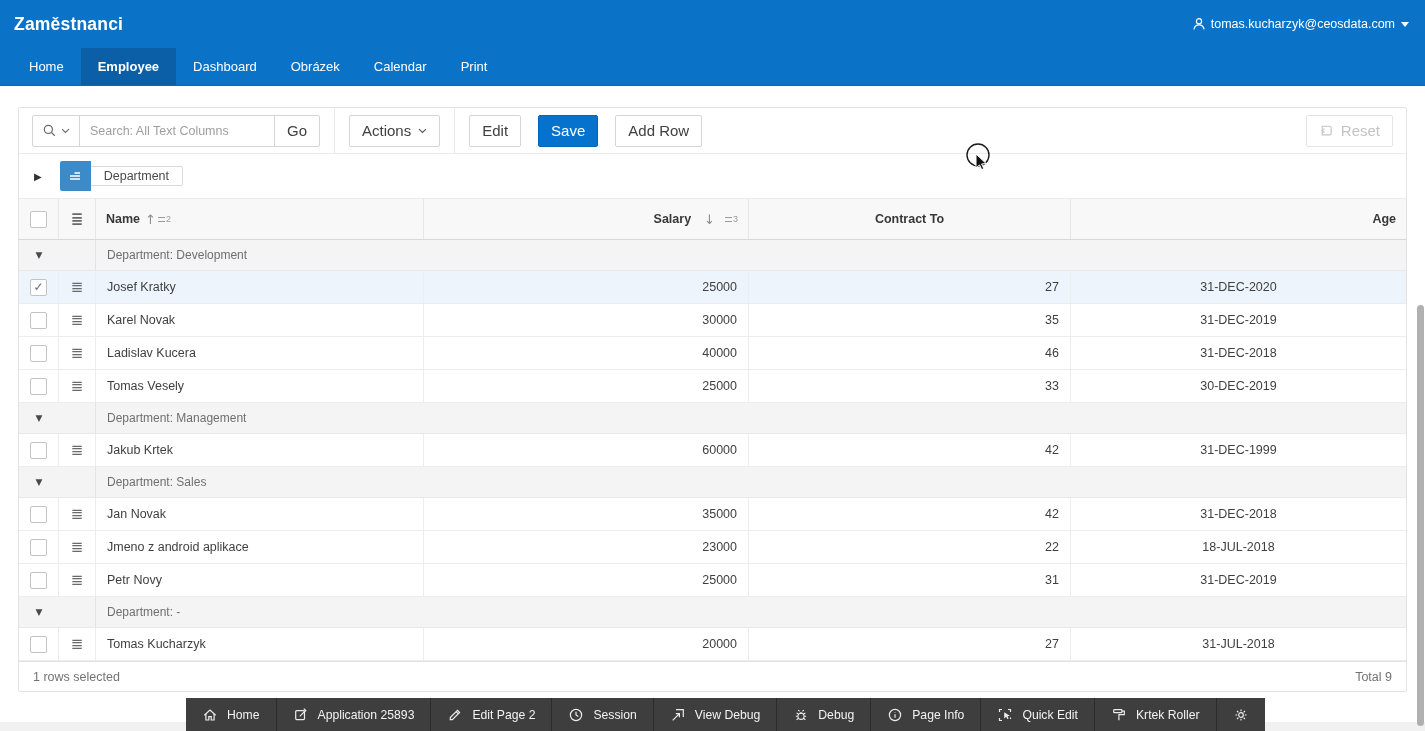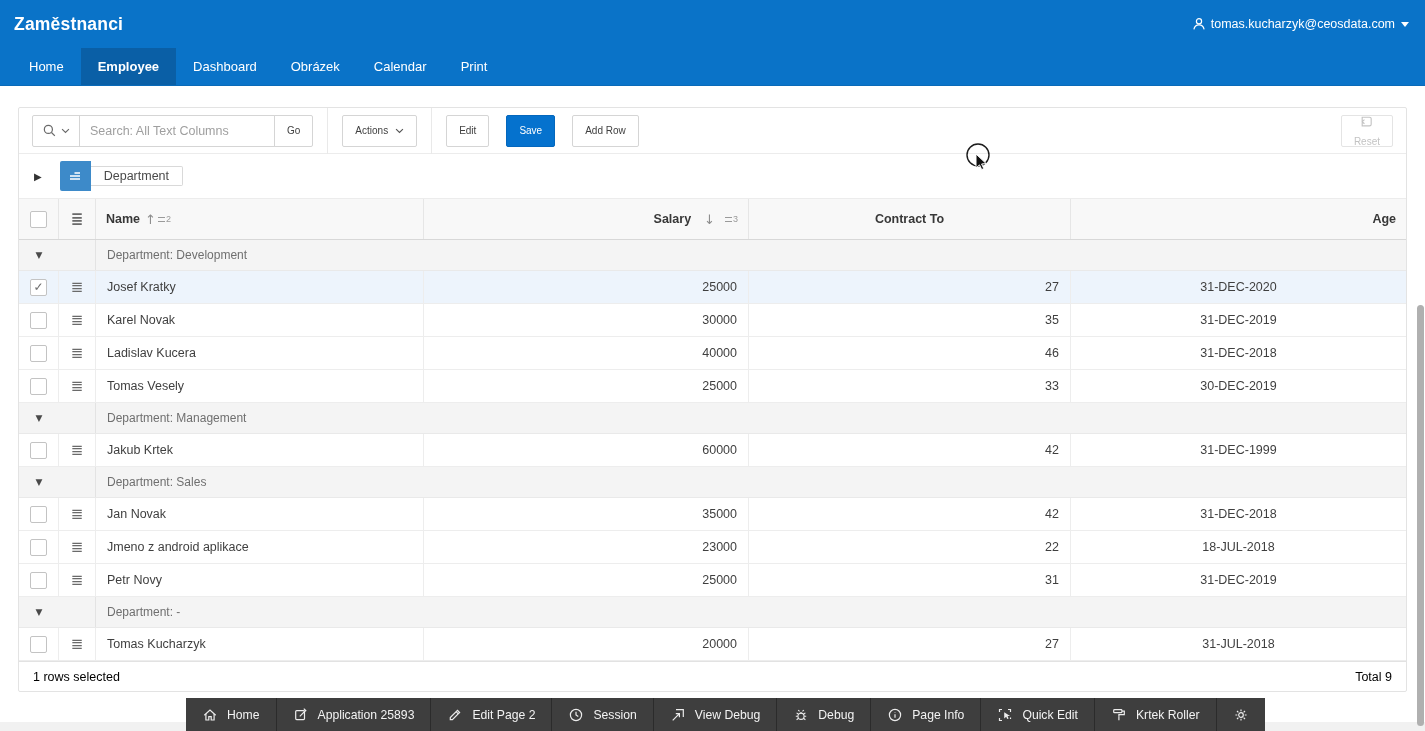--- a/index.html
+++ b/index.html
@@ -18,25 +18,25 @@
   .app-nav { background:#0a73c8; height:38px; display:flex; align-items:stretch; padding-left:12px; border-bottom:1px solid #0a6ab8; }
   .nav-item { display:flex; align-items:center; padding:0 17px; color:#fff; font-size:13px; cursor:pointer; }
   .nav-item.active { background:#0a5fa6; font-weight:bold; }
 
   
   .region { position:absolute; left:18px; top:107px; width:1389px; background:#fff; border:1px solid #e3e3e3; border-radius:2px; }
 
   
   .ig-toolbar { height:46px; display:flex; align-items:center; padding:0 13px; border-bottom:1px solid #ececec; }
   .btn { height:32px; display:inline-flex; align-items:center; justify-content:center; gap:7px;
-         background:#fff; border:1px solid #d5d5d5; border-radius:2px; font-size:10px; color:#404040;
+         background:#fff; border:1px solid #d5d5d5; border-radius:2px; font-size:15px; color:#404040;
          padding:0 12px; cursor:pointer; font-family:inherit; }
   .btn svg { display:block; }
   .btn.primary { background:#0572ce; border-color:#0467bd; color:#fff; }
-  .btn.disabled { color:#c3c3c3; border-color:#e4e4e4; cursor:default;flex-direction:column; }
+  .btn.disabled { color:#c3c3c3; border-color:#e4e4e4; cursor:default; }
   .search-btn { border-radius:2px 0 0 2px; padding:0 9px; gap:4px; color:#6a6a6a; }
   .search-input { height:32px; width:196px; border:1px solid #d5d5d5; margin-left:-1px; padding:0 10px;
                   font-size:12.5px; font-family:inherit; color:#404040; outline:none; }
   .search-input::placeholder { color:#9f9f9f; }
   .go-btn { margin-left:-1px; border-radius:0 2px 2px 0; }
   .tsep { width:1px; height:46px; background:#e9e9e9; margin:0 14px; }
   .gap { width:17px; }
   .spacer { flex:1; }
 
   
@@ -70,21 +70,21 @@
   .grp { display:grid; grid-template-columns:40px 37px 1fr; align-items:stretch; height:31px; background:#f4f4f4; border-bottom:1px solid #e9e9e9; }
   .g-sel { display:flex; align-items:center; justify-content:center; }
   .g-menu { border-right:1px solid #e3e3e3; }
   .g-label { display:flex; align-items:center; padding-left:11px; font-size:12px; color:#6f6f6f; }
   .collapse-caret { font-size:9px; color:#4a4a4a; cursor:pointer; font-family:"DejaVu Sans",sans-serif; }
 
   .cb { width:17px; height:17px; background:#fff; border:1px solid #c3c3c3; border-radius:2px; display:flex; align-items:center; justify-content:center; cursor:pointer; }
   .cb.checked::after { content:"✓"; font-size:12px; color:#6d6d6d; line-height:1; }
   .rmenu { color:#6a6a6a; font-size:15px; cursor:pointer; font-family:"DejaVu Sans",sans-serif; line-height:1; }
 
-  .status-bar { height:30px; display:flex; align-items:center; justify-content:space-between; padding:0 14px; font-size:12.5px; color:#000000; border-top:1px solid #e2e2e2; border-radius:0 0 2px 2px; }
+  .status-bar { height:30px; display:flex; align-items:center; justify-content:space-between; padding:0 14px; font-size:12.5px; color:#737373; border-top:1px solid #e2e2e2; border-radius:0 0 2px 2px; }
 
   
   .bottom-track { position:absolute; left:0; right:0; bottom:0; height:9px; background:#f1f1f1; }
   .devbar { position:absolute; left:186px; bottom:0; height:33px; display:flex; background:#3e3e3e; }
   .dt-item { display:flex; align-items:center; gap:9px; padding:0 16px; background:#3e3e3e; border:none; border-left:1px solid #2b2b2b; color:#f3f3f3; font-size:12.2px; font-family:inherit; cursor:pointer; white-space:nowrap; }
   .dt-item:first-child { border-left:none; }
   .dt-item svg { display:block; stroke:#ececec; }
 
   
   .vscroll { position:absolute; right:1px; top:305px; width:7px; height:421px; background:#b0b0b0; border-radius:4px; }

